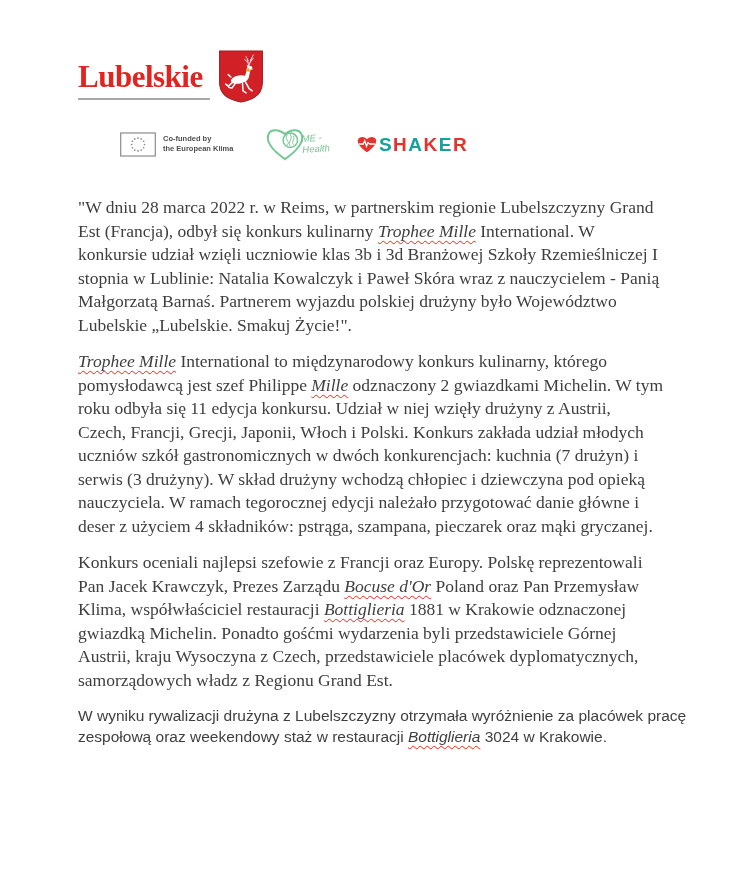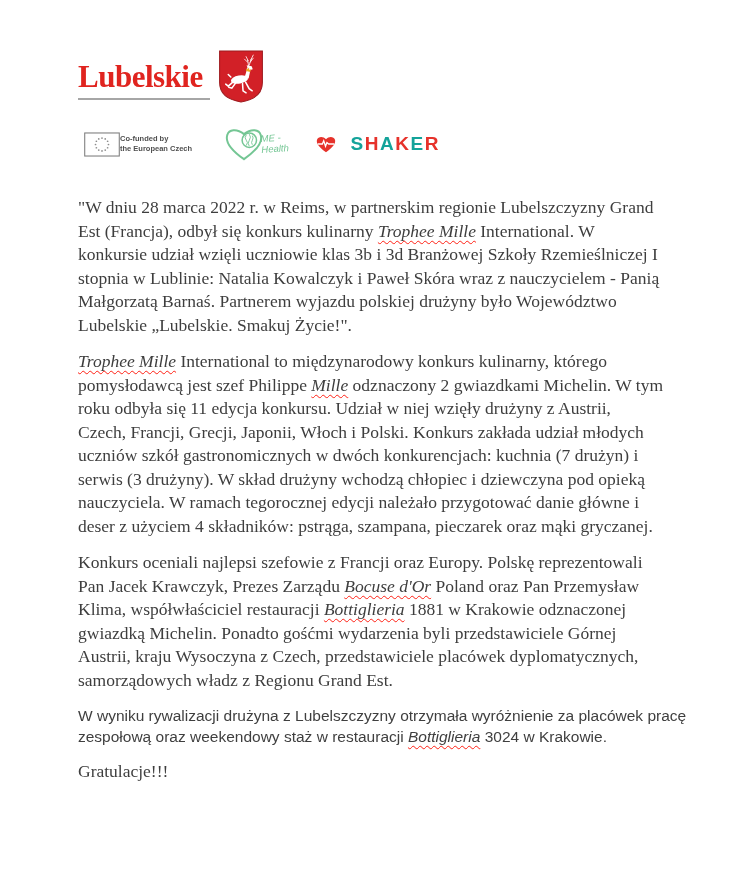--- a/index.html
+++ b/index.html
@@ -9,27 +9,27 @@
   
   .brand{position:absolute;left:78px;top:50px;display:flex;align-items:flex-start;}
   .brand-col{display:flex;flex-direction:column;padding-top:11px;}
   .brand-text{font-family:"Liberation Serif",serif;font-weight:bold;font-size:31px;
               letter-spacing:-0.5px;line-height:1;}
   .brand-underline{height:2px;background:#a6a6a6;margin-top:6px;width:132px;}
   .crest{margin-left:8px;display:block;}
 
   
   .partners{position:absolute;left:84px;top:124px;height:40px;display:flex;align-items:center;}
-  .eu{display:flex;align-items:center;}
+  .eu{display:flex;align-items:center;gap:7px;margin-left:36px;}
   .eu-text{font-family:"Liberation Sans",sans-serif;font-size:7.5px;font-weight:bold;
            color:#4f4f4f;line-height:1.3;}
   .mehealth{display:flex;align-items:center;margin-left:30px;}
   .me-text{font-family:"Liberation Sans",sans-serif;font-style:italic;color:#74c694;
            font-size:9.5px;line-height:1.15;margin-left:-5px;transform:rotate(-4deg);}
-  .shaker{display:flex;margin-left:26px;gap:14px;}
+  .shaker{display:flex;align-items:center;margin-left:26px;gap:1px;}
   .shaker-word{font-family:"Liberation Sans",sans-serif;font-weight:bold;font-size:19px;
                letter-spacing:1.5px;line-height:1;}
 
   
   .article{position:absolute;left:78px;top:196px;width:645px;color:#3e3e3e;}
   p.serif{font-family:"Liberation Serif",serif;font-size:17.5px;line-height:23.5px;
           margin:0 0 13px 0;width:585px;}
   p.sans{font-family:"Liberation Sans",sans-serif;font-size:15.5px;line-height:21px;
          margin:0 0 13px 0;width:640px;color:#3f3f3f;}
   .misspelled{text-decoration-line:underline;text-decoration-style:wavy;
@@ -89,21 +89,21 @@
             <circle cx="25" cy="26" r="1.2"></circle>
               <circle cx="20.5" cy="24.8" r="1.2"></circle>
             <circle cx="17.2" cy="21.5" r="1.2"></circle>
               <circle cx="16" cy="17" r="1.2"></circle>
             <circle cx="17.2" cy="12.5" r="1.2"></circle>
               <circle cx="20.5" cy="9.2" r="1.2"></circle>
           </g>
         </svg>
         <div class="eu-text">
           <div>Co-funded by</div>
-          <div>the European Czech</div>
+          <div>the European Klima</div>
         </div>
       </div>
 
       <div class="mehealth">
         <svg width="44" height="38" viewBox="0 0 58 50">
           <path d="M29,45 C12,33 4,22 7,13 C9,6 19,4 29,12 C39,4 49,6 51,13 C54,22 46,33 29,45 Z" fill="none" stroke="#74c694" stroke-width="2.6"></path>
           <circle cx="36" cy="20" r="9.5" fill="#ffffff" stroke="#74c694" stroke-width="2"></circle>
           <g fill="none" stroke="#74c694" stroke-width="1.2">
             <path d="M32,13 q-3,4 0,7 q3,3 0,7"></path>
             <path d="M36,12 q3,4 0,8 q-3,4 0,8"></path>
@@ -125,16 +125,15 @@
       </div>
 
     </div>
   </header>
 
   <main class="article">
     <p class="serif"><span>"W dniu 28 marca 2022 r. w Reims, w partnerskim regionie Lubelszczyzny Grand Est (Francja), odbył się konkurs kulinarny </span><span class="misspelled">Trophee Mille</span><span> International. W konkursie udział wzięli uczniowie klas 3b i 3d Branżowej Szkoły Rzemieślniczej I stopnia w Lublinie: Natalia Kowalczyk i Paweł Skóra wraz z nauczycielem - Panią Małgorzatą Barnaś. Partnerem wyjazdu polskiej drużyny było Województwo Lubelskie „Lubelskie. Smakuj Życie!".</span></p>
     <p class="serif"><span class="misspelled">Trophee Mille</span><span> International to międzynarodowy konkurs kulinarny, którego pomysłodawcą jest szef Philippe </span><span class="misspelled">Mille</span><span> odznaczony 2 gwiazdkami Michelin. W tym roku odbyła się 11 edycja konkursu. Udział w niej wzięły drużyny z Austrii, Czech, Francji, Grecji, Japonii, Włoch i Polski. Konkurs zakłada udział młodych uczniów szkół gastronomicznych w dwóch konkurencjach: kuchnia (7 drużyn) i serwis (3 drużyny). W skład drużyny wchodzą chłopiec i dziewczyna pod opieką nauczyciela. W ramach tegorocznej edycji należało przygotować danie główne i deser z użyciem 4 składników: pstrąga, szampana, pieczarek oraz mąki gryczanej.</span></p>
     <p class="serif"><span>Konkurs oceniali najlepsi szefowie z Francji oraz Europy. Polskę reprezentowali Pan Jacek Krawczyk, Prezes Zarządu </span><span class="misspelled">Bocuse d'Or</span><span> Poland oraz Pan Przemysław Klima, współwłaściciel restauracji </span><span class="misspelled">Bottiglieria</span><span> 1881 w Krakowie odznaczonej gwiazdką Michelin. Ponadto gośćmi wydarzenia byli przedstawiciele Górnej Austrii, kraju Wysoczyna z Czech, przedstawiciele placówek dyplomatycznych, samorządowych władz z Regionu Grand Est.</span></p>
     <p class="sans"><span>W wyniku rywalizacji drużyna z Lubelszczyzny otrzymała wyróżnienie za placówek pracę zespołową oraz weekendowy staż w restauracji </span><span class="misspelled">Bottiglieria</span><span> 3024 w Krakowie.</span></p>
-    <p class="serif"><span>Gratulacje!!!</span></p>
   </main>
 
 </div>
 
 </body></html>

